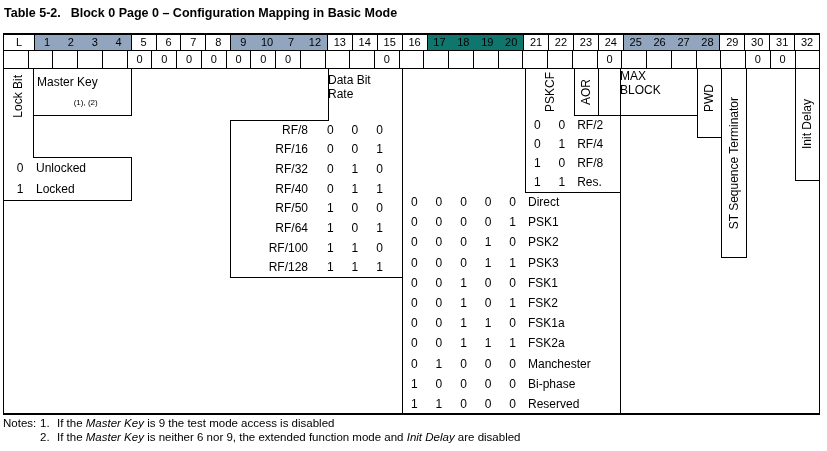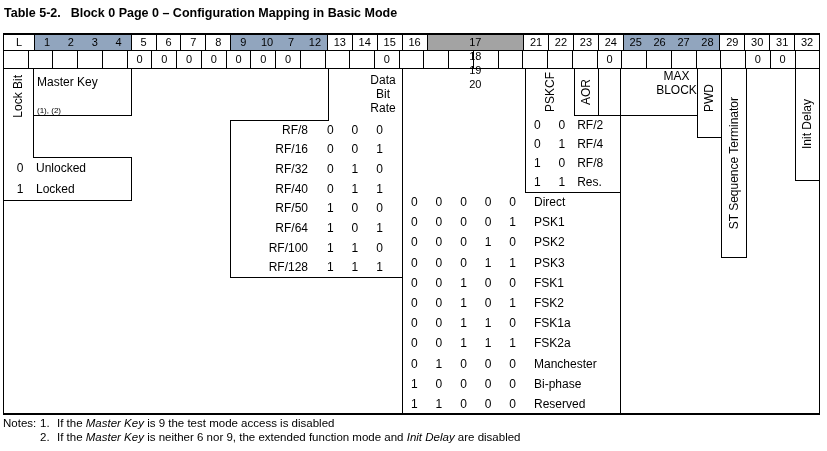--- a/index.html
+++ b/index.html
@@ -25,39 +25,39 @@
   .pcell{flex:1;}
 
   
   .ln{position:absolute;background:#000;}
 
   
   .vbox{position:absolute;display:flex;align-items:center;justify-content:center;font-size:12px;}
   .vbox span{writing-mode:vertical-rl;transform:rotate(180deg);white-space:nowrap;}
 
   .txt{position:absolute;font-size:12px;}
-  .mk .ref{font-size:8px;margin-top:17px;}
-  .center2{text-align:center;line-height:14px;padding-left:36px;}
+  .mk .ref{font-size:8px;margin-top:9px;text-align:right;}
+  .center2{line-height:14px;}
 
   
   .legend{position:absolute;left:4px;top:157px;width:127px;height:43px;display:flex;flex-direction:column;}
   .lrow{flex:1;display:flex;align-items:center;font-size:12px;}
   .lbit{width:32px;text-align:center;}
 
   
   .rftab{position:absolute;left:230px;top:120px;width:172px;height:157px;display:flex;flex-direction:column;}
   .rfrow{flex:1;display:flex;align-items:center;font-size:12px;}
   .rflab{width:88px;text-align:right;padding-right:10px;}
   .rfbit{width:24.6px;text-align:center;}
 
   
   .motab{position:absolute;left:402px;top:192px;width:218px;height:222px;display:flex;flex-direction:column;}
   .morow{flex:1;display:flex;align-items:center;font-size:12px;}
   .mobit{width:24.6px;text-align:center;}
-  .molab{margin-left:9px;white-space:nowrap;}
+  .molab{margin-left:3px;white-space:nowrap;}
 
   
   .pktab{position:absolute;left:525px;top:115px;width:95px;height:77px;display:flex;flex-direction:column;}
   .pkrow{flex:1;display:flex;align-items:center;font-size:12px;}
   .pkbit{width:24.6px;text-align:center;}
   .pklab{margin-left:3px;white-space:nowrap;}
 
   
   .notes{position:absolute;left:3px;top:416px;font-size:11.5px;line-height:14px;}
   .notes .nhead{position:absolute;left:0;top:0;}
@@ -89,21 +89,21 @@
       <div class="hgroup" style="background: rgb(145, 165, 190);">
         <span>9</span>
         <span>10</span>
         <span>7</span>
         <span>12</span>
       </div>
       <div class="hcell">13</div>
       <div class="hcell">14</div>
       <div class="hcell">15</div>
       <div class="hcell">16</div>
-      <div class="hgroup" style="background: #a3a3a3; flex-direction: column;">
+      <div class="hgroup" style="background: #0f766e;">
         <span>17</span>
         <span>18</span>
         <span>19</span>
         <span>20</span>
       </div>
       <div class="hcell">21</div>
       <div class="hcell">22</div>
       <div class="hcell">23</div>
       <div class="hcell">24</div>
       <div class="hgroup" style="background: rgb(145, 165, 190);">

